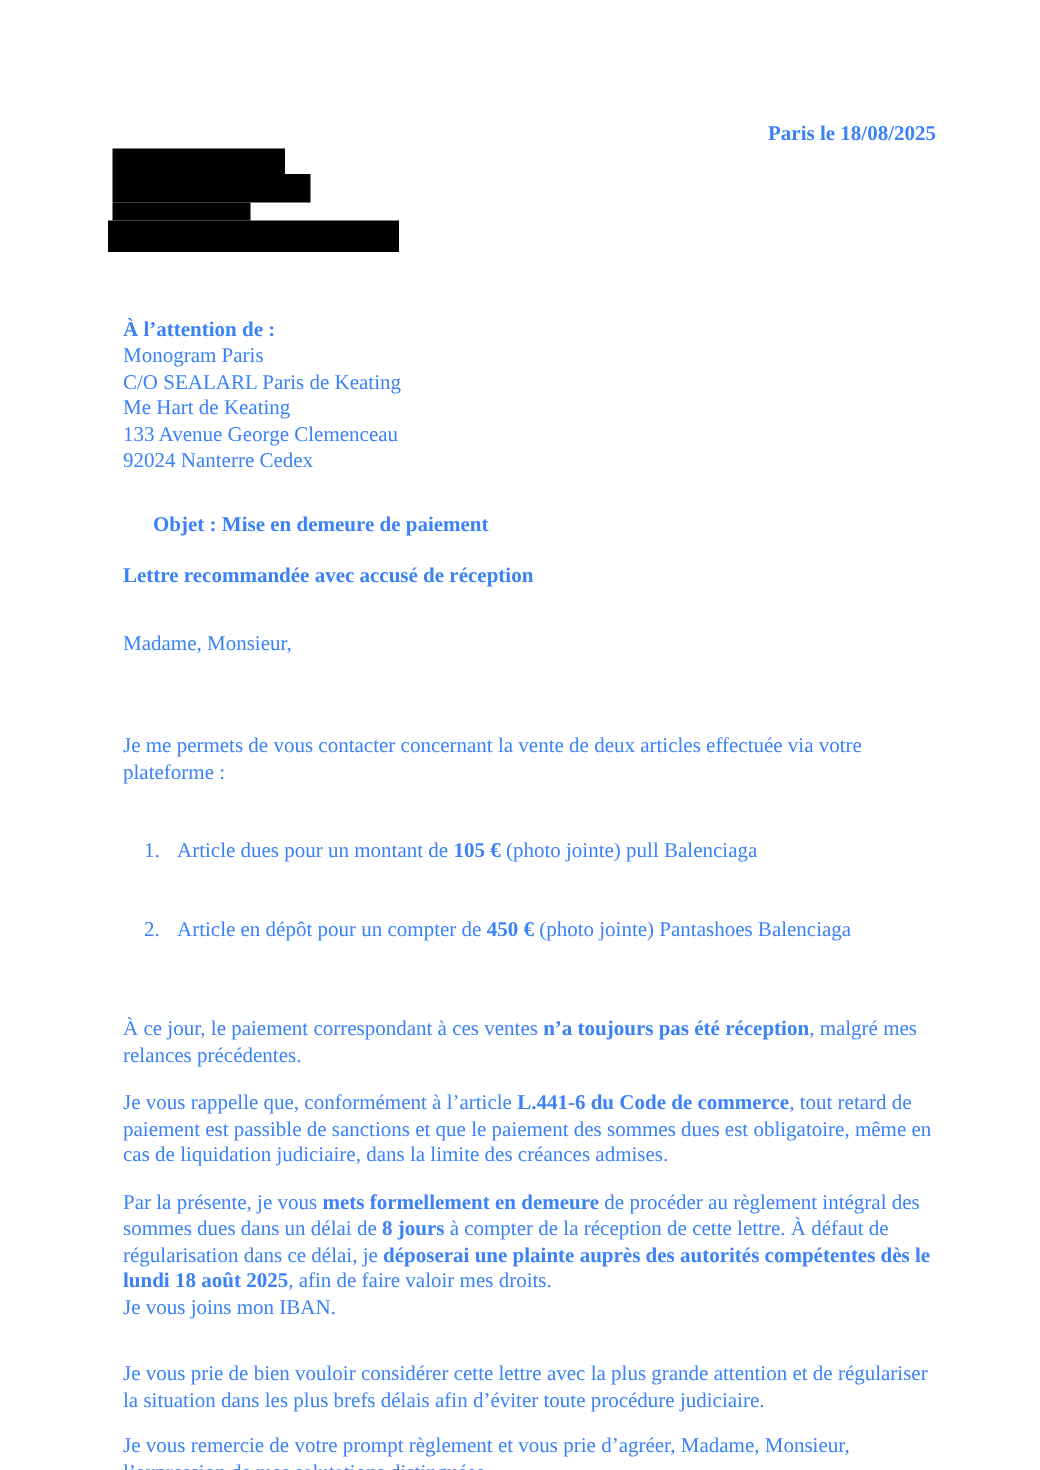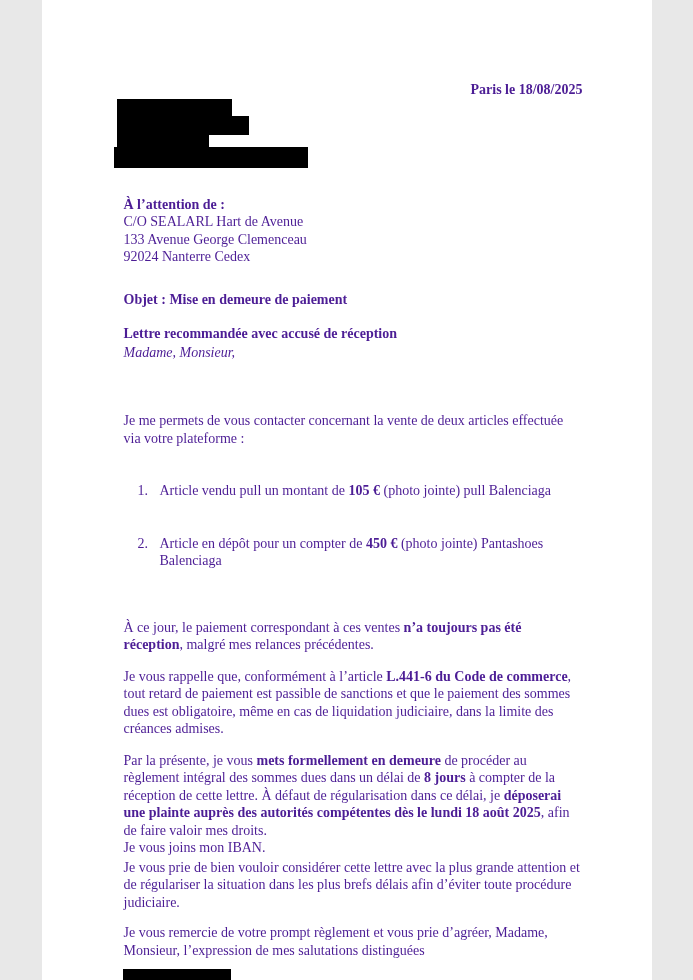--- a/index.html
+++ b/index.html
@@ -1,43 +1,43 @@
 <!DOCTYPE html>
 <html lang="fr"><head>
 <meta charset="utf-8">
 <style>
   html, body { margin: 0; padding: 0; background: #e8e8e8; }
   .page {
     position: relative;
-    width: 610px;
+    width: 693px;
     height: 980px;
     margin: 0 auto;
     background: #ffffff;
     box-sizing: border-box;
     padding: 81px 69px 0 82px;
     font-family: "Liberation Serif", "DejaVu Serif", serif;
     font-size: 14px;
     line-height: 17.5px;
-    color: #4c1d95;
+    color: #3b82f6;
     overflow: hidden;
   }
   .date-line {
     text-align: right;
     font-weight: bold;
   }
   .b { font-weight: bold; }
   .para { white-space: pre-wrap; margin: 14px 0 0 0; }
   .mt17 { margin-top: 17px; }
-  .mt15 { margin-top: 1px; font-style: italic; }
+  .mt15 { margin-top: 27px; }
   .mt16 { margin-top: 16px; }
-  .mt11 { margin-top: 2px; }
+  .mt11 { margin-top: 27px; }
   .mt13 { margin-top: 13px; }
   .heading { font-weight: bold; }
-  .recipient-block { margin-top: 28px; }
-  .subject { margin-top: 25px; font-weight: bold; }
+  .recipient-block { margin-top: 44px; }
+  .subject { margin-top: 25px; font-weight: bold; margin-left: 20px; }
   
   .redact { background: #000000; }
   .redact-top { position: relative; height: 69px; }
   .redact-top .r1 { position: absolute; left: -7px;  top: 0;    width: 115px; height: 17px; }
   .redact-top .r2 { position: absolute; left: -7px;  top: 17px; width: 132px; height: 19px; }
   .redact-top .r3 { position: absolute; left: -7px;  top: 36px; width: 92px;  height: 12px; }
   .redact-top .r4 { position: absolute; left: -10px; top: 48px; width: 194px; height: 21px; }
   .redact-sig-name { margin: 10px 0 0 -1px; width: 108px; height: 19px; }
   
   .li { display: flex; padding-left: 14px; }
@@ -53,36 +53,38 @@
 
   <div class="redact-top">
     <div class="redact r1"></div>
     <div class="redact r2"></div>
     <div class="redact r3"></div>
     <div class="redact r4"></div>
   </div>
 
   <div class="recipient-block">
     <div class="heading">À l’attention de :</div>
-    <div>C/O SEALARL Hart de Avenue</div>
+    <div>Monogram Paris</div>
+    <div>C/O SEALARL Paris de Keating</div>
+    <div>Me Hart de Keating</div>
     <div>133 Avenue George Clemenceau</div>
     <div>92024 Nanterre Cedex</div>
   </div>
 
   <div class="subject">Objet : Mise en demeure de paiement</div>
 
   <div class="para heading mt17">Lettre recommandée avec accusé de réception</div>
 
   <div class="para mt15">Madame, Monsieur,</div>
 
   <div class="para mt16">
     <div><span>Je me permets de vous contacter concernant la vente de deux articles effectuée via votre plateforme :</span></div>
     <div class="li">
       <span class="li-num">1.</span>
-      <span class="li-text"><span>Article vendu pull un montant de </span><span class="b">105 €</span><span> (photo jointe) pull Balenciaga</span></span>
+      <span class="li-text"><span>Article dues pour un montant de </span><span class="b">105 €</span><span> (photo jointe) pull Balenciaga</span></span>
     </div>
     <div class="li">
       <span class="li-num">2.</span>
       <span class="li-text"><span>Article en dépôt pour un compter de </span><span class="b">450 €</span><span> (photo jointe) Pantashoes Balenciaga</span></span>
     </div>
   </div>
 
   <div class="para"><span>À ce jour, le paiement correspondant à ces ventes </span><span class="b">n’a toujours pas été réception</span><span>, malgré mes relances précédentes.</span></div>
 
   <div class="para"><span>Je vous rappelle que, conformément à l’article </span><span class="b">L.441-6 du Code de commerce</span><span>, tout retard de paiement est passible de sanctions et que le paiement des sommes dues est obligatoire, même en cas de liquidation judiciaire, dans la limite des créances admises.</span></div>

